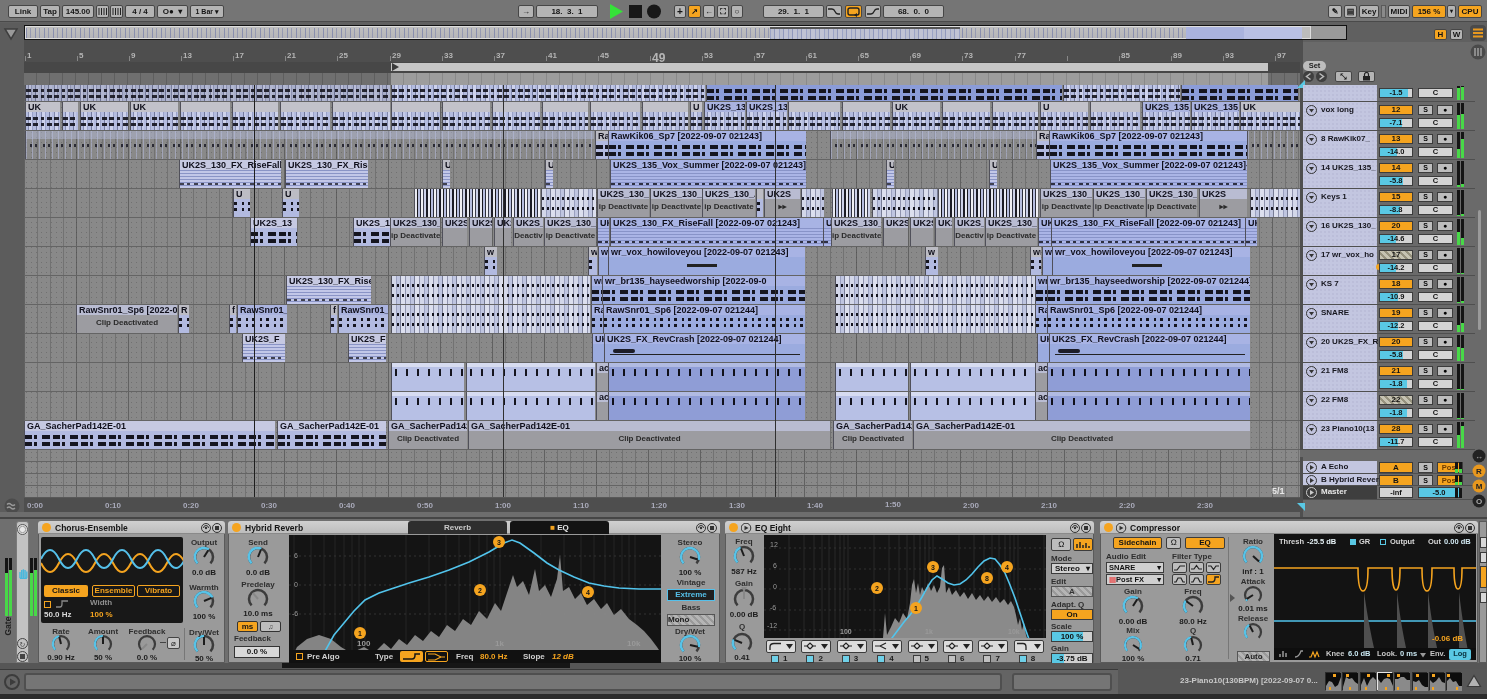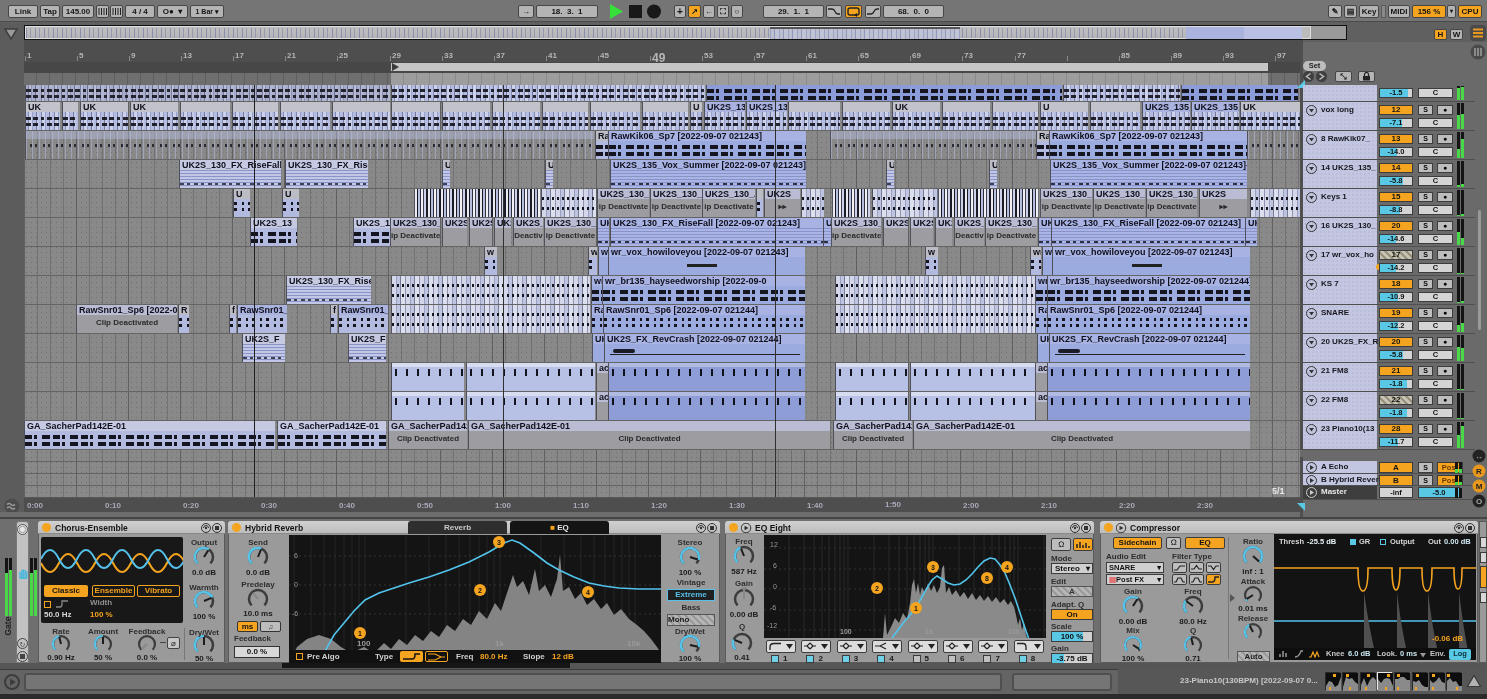--- a/index.html
+++ b/index.html
@@ -1492,21 +1492,21 @@
 <svg class="abs" style="left:400px;top:651px" width="23" height="11" viewBox="0 0 23 11">
     <path d="M 3 8 L 12 8 Q 15 8 15 4 L 15 3 L 20 3" stroke="#141414" fill="none" stroke-width="1.5"></path>
   </svg>
 <div class="abs" style="left:425px;top:651px;width:23px;height:11px;background:#111;border:1px solid #f5a41f;border-radius:2px"></div>
 <svg class="abs" style="left:425px;top:651px" width="23" height="11" viewBox="0 0 23 11">
     <path d="M 3 3 L 10 3 L 16 6 L 20 6 M 16 6 L 10 9 L 3 9" stroke="#f5a41f" fill="none" stroke-width="1.2"></path>
   </svg>
 <div class="abs" style="left:456px;top:652px;font-size:8px;font-weight:bold;color:#d0d0d0;white-space:nowrap;line-height:10px;">Freq</div>
 <div class="abs" style="left:480px;top:652px;font-size:8px;font-weight:bold;color:#f5a41f;white-space:nowrap;line-height:10px;">80.0 Hz</div>
 <div class="abs" style="left:523px;top:652px;font-size:8px;font-weight:bold;color:#d0d0d0;white-space:nowrap;line-height:10px;">Slope</div>
-<div class="abs" style="left:552px;top:652px;font-size:8px;font-weight:bold;color:#f5a41f;white-space:nowrap;line-height:10px;">12 dB</div>
+<div class="abs" style="left:552px;top:652px;font-size:8px;font-weight:bold;color:#f5a41f;white-space:nowrap;line-height:10px;font-style:italic;">12 dB</div>
 <svg class="abs" style="left:678px;top:545px" width="24" height="24" viewBox="0 0 24 24">
     <g fill="none" stroke-linecap="butt">
       <path d="M 5.6 18.4 A 9 9 0 1 1 18.4 18.4" stroke="#3c3c3c" stroke-width="2.5"></path>
       <path d="M 5.6 18.4 A 9 9 0 1 1 20.6 14.8" stroke="#57c3e8" stroke-width="2.5"></path>
       <line x1="12" y1="12" x2="19.7" y2="14.5" stroke="#1c1c1c" stroke-width="2"></line>
     </g>
   </svg>
 <div class="abs dlab" style="left:666px;top:538px;width:48px">Stereo</div>
 <div class="abs dval" style="left:666px;top:568px;width:48px">100 %</div>
 <div class="abs" style="left:668px;top:578px;font-size:8px;font-weight:bold;color:#2e2e2e;white-space:nowrap;line-height:10px;width:46px;text-align:center">Vintage</div>

